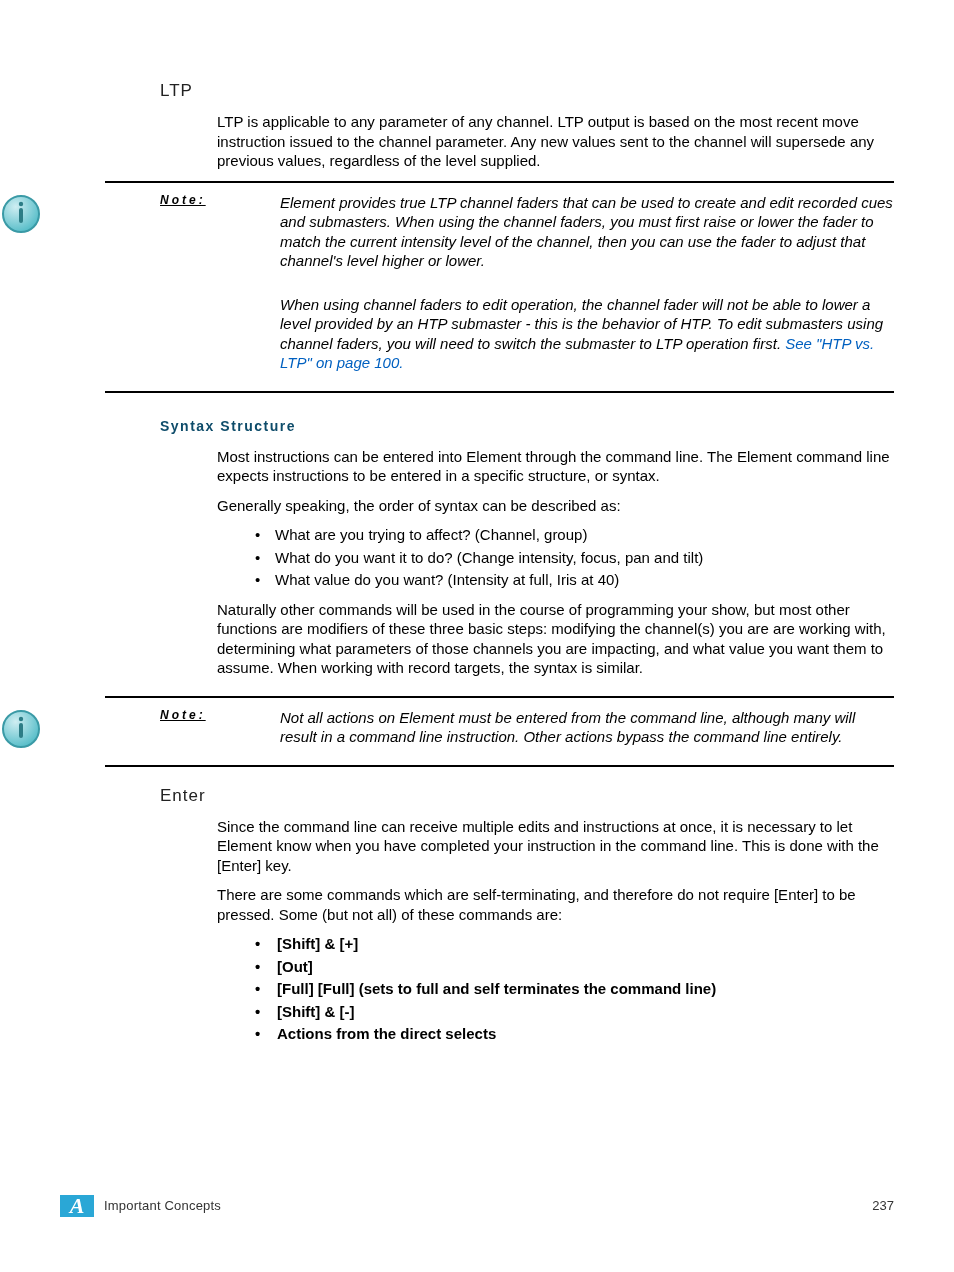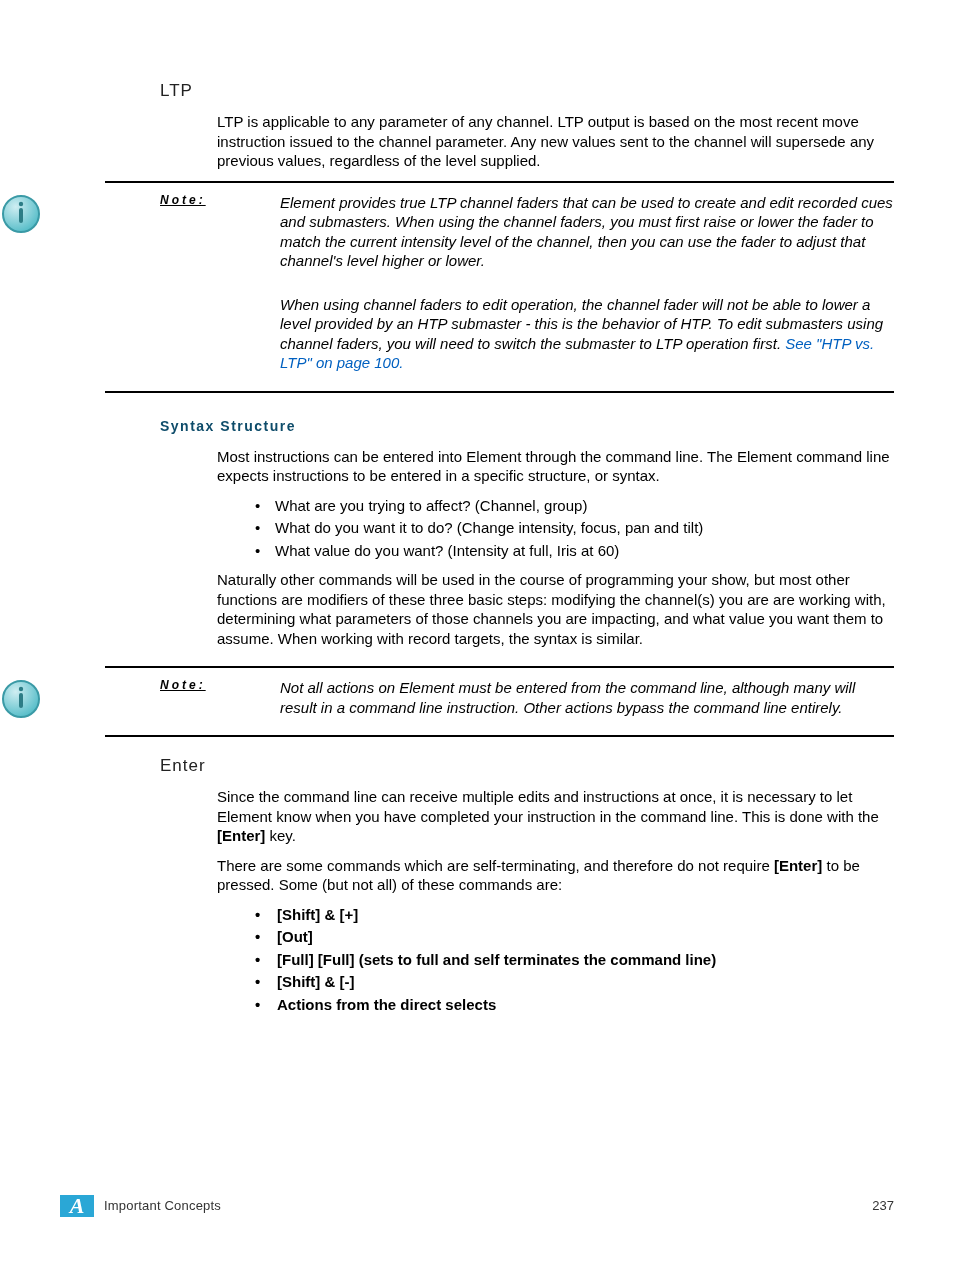--- a/index.html
+++ b/index.html
@@ -146,21 +146,21 @@
     width: 34px;
     height: 22px;
     display: flex;
     align-items: center;
     justify-content: center;
     margin-right: 10px;
   }
   .footer-title { color: #333; letter-spacing: 0.2px; }
   .page-num { color: #333; }
 
-  .bold { font-weight: bold; }
+  .bold { font-weight: normal; }
 </style>
 </head>
 <body>
 
 <div class="page">
   <div class="content">
 
     <div class="sub-heading">LTP</div>
     <div class="body-block">
       <p>LTP is applicable to any parameter of any channel. LTP output is based on the most recent move instruction issued to the channel parameter. Any new values sent to the channel will supersede any previous values, regardless of the level supplied.</p>
@@ -194,24 +194,25 @@
             <span>When using channel faders to edit operation, the channel fader will not be able to lower a level provided by an HTP submaster - this is the behavior of HTP. To edit submasters using channel faders, you will need to switch the submaster to LTP operation first. </span><span class="link">See "HTP vs. LTP" on page 100.</span>
           </p>
         </div>
       </div>
     </div>
     <hr class="rule-strong">
 
     <div class="section-heading">Syntax Structure</div>
     <div class="body-block">
       <p>Most instructions can be entered into Element through the command line. The Element command line expects instructions to be entered in a specific structure, or syntax.</p>
+      <p>Generally speaking, the order of syntax can be described as:</p>
       <ul class="bullets">
         <li>What are you trying to affect? (Channel, group)</li>
         <li>What do you want it to do? (Change intensity, focus, pan and tilt)</li>
-        <li>What value do you want? (Intensity at full, Iris at 60)</li>
+        <li>What value do you want? (Intensity at full, Iris at 40)</li>
       </ul>
       <p>Naturally other commands will be used in the course of programming your show, but most other functions are modifiers of these three basic steps: modifying the channel(s) you are are working with, determining what parameters of those channels you are impacting, and what value you want them to assume. When working with record targets, the syntax is similar.</p>
     </div>
 
     <hr class="rule-strong" style="margin-top:18px;">
     <div style="position:relative;">
       <div class="info-icon" style="top:0;">
         <svg viewBox="0 0 42 42">
           <circle cx="21" cy="21" r="18" fill="url(#g1)" stroke="#3a9aa6" stroke-width="2"></circle>
           <circle cx="21" cy="11" r="2.2" fill="#2d7d86"></circle>

